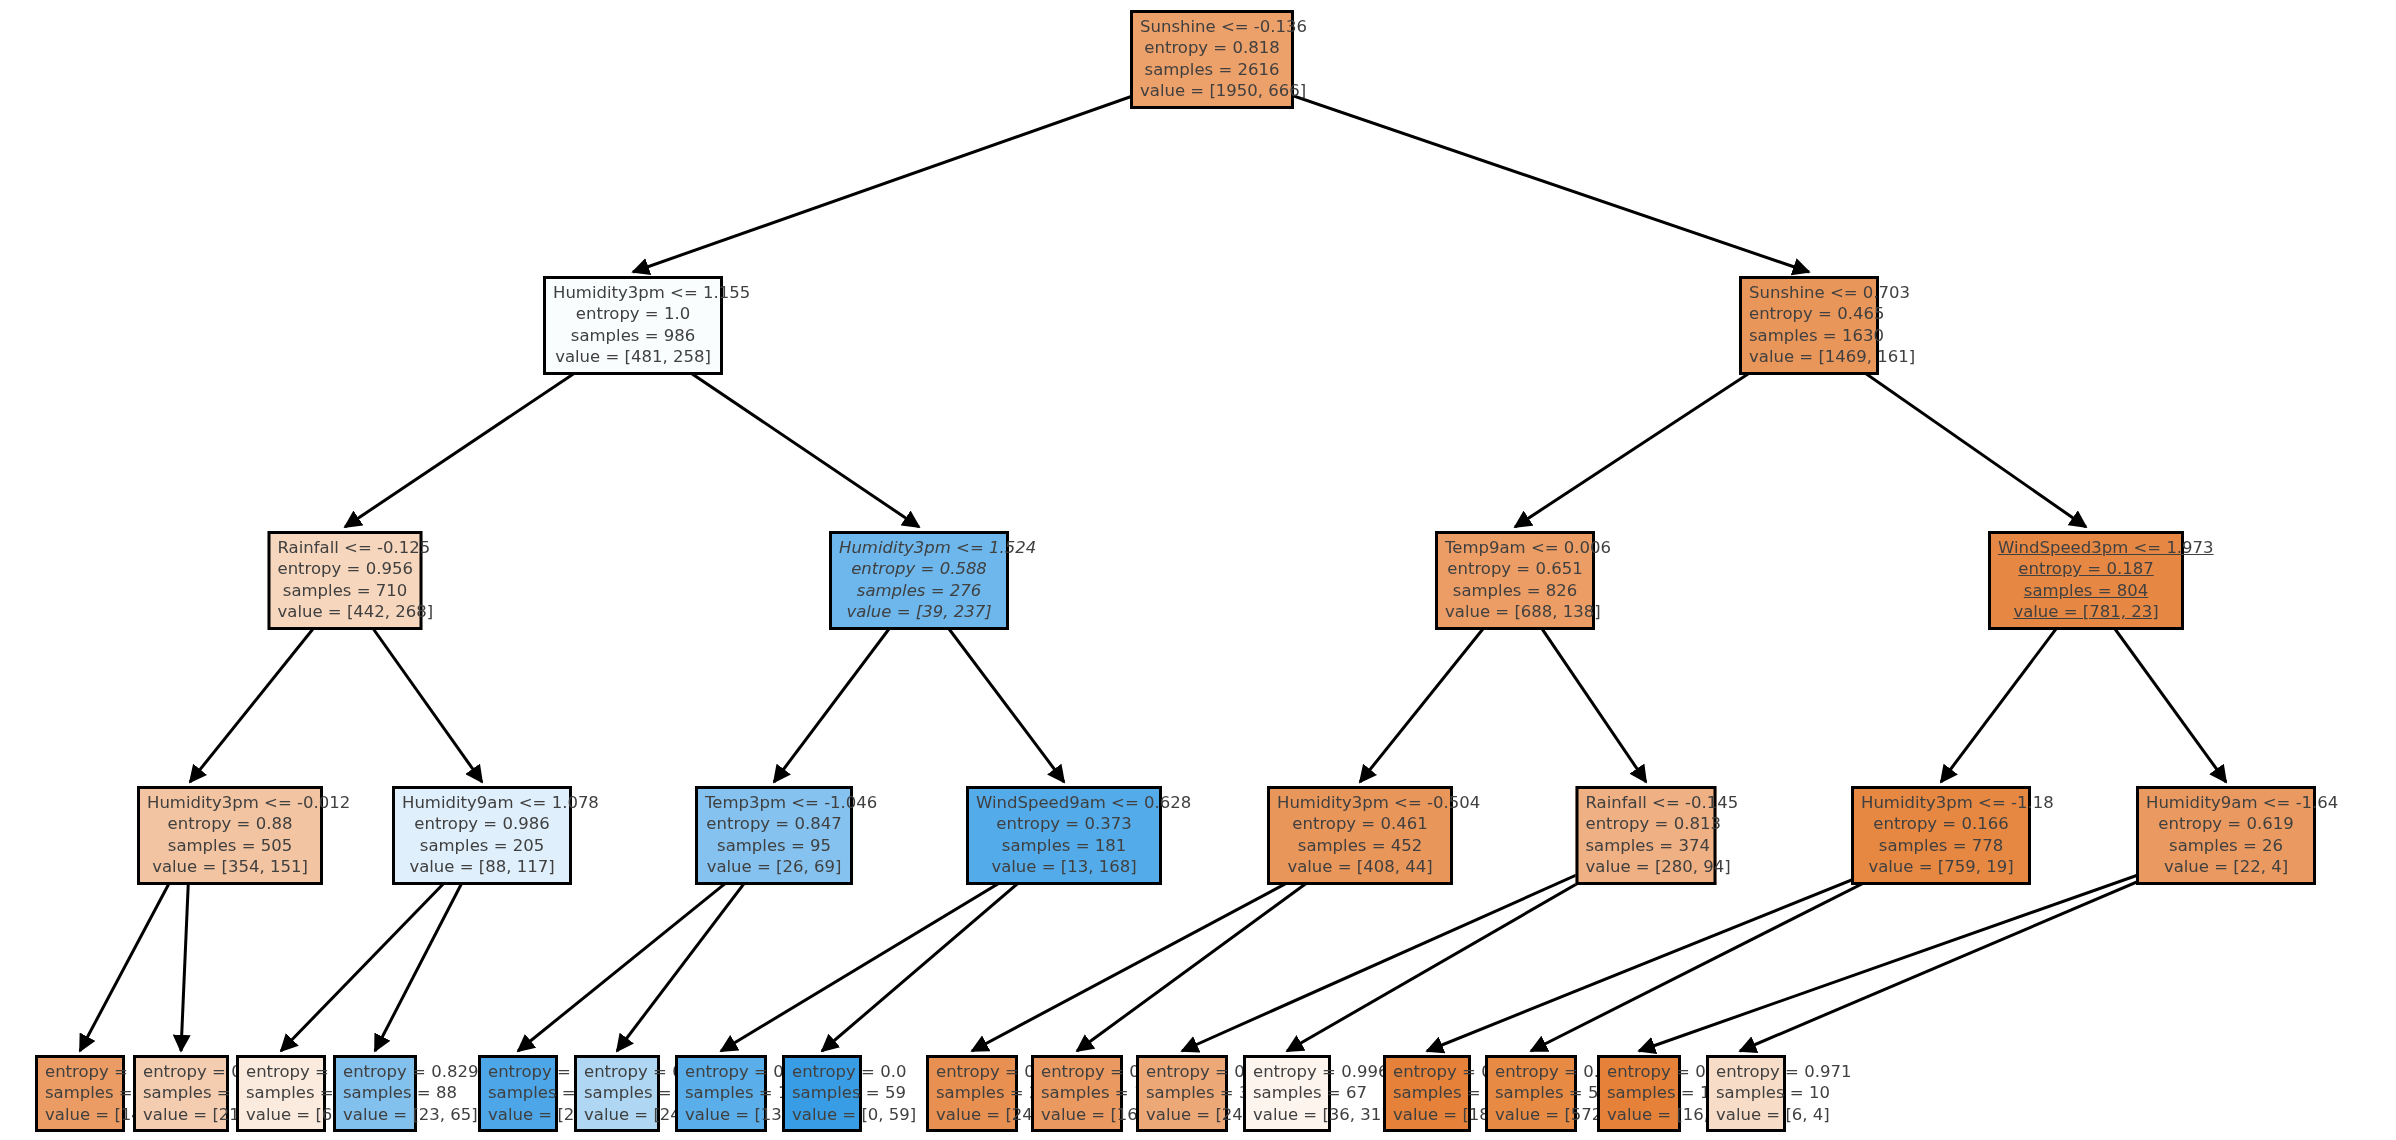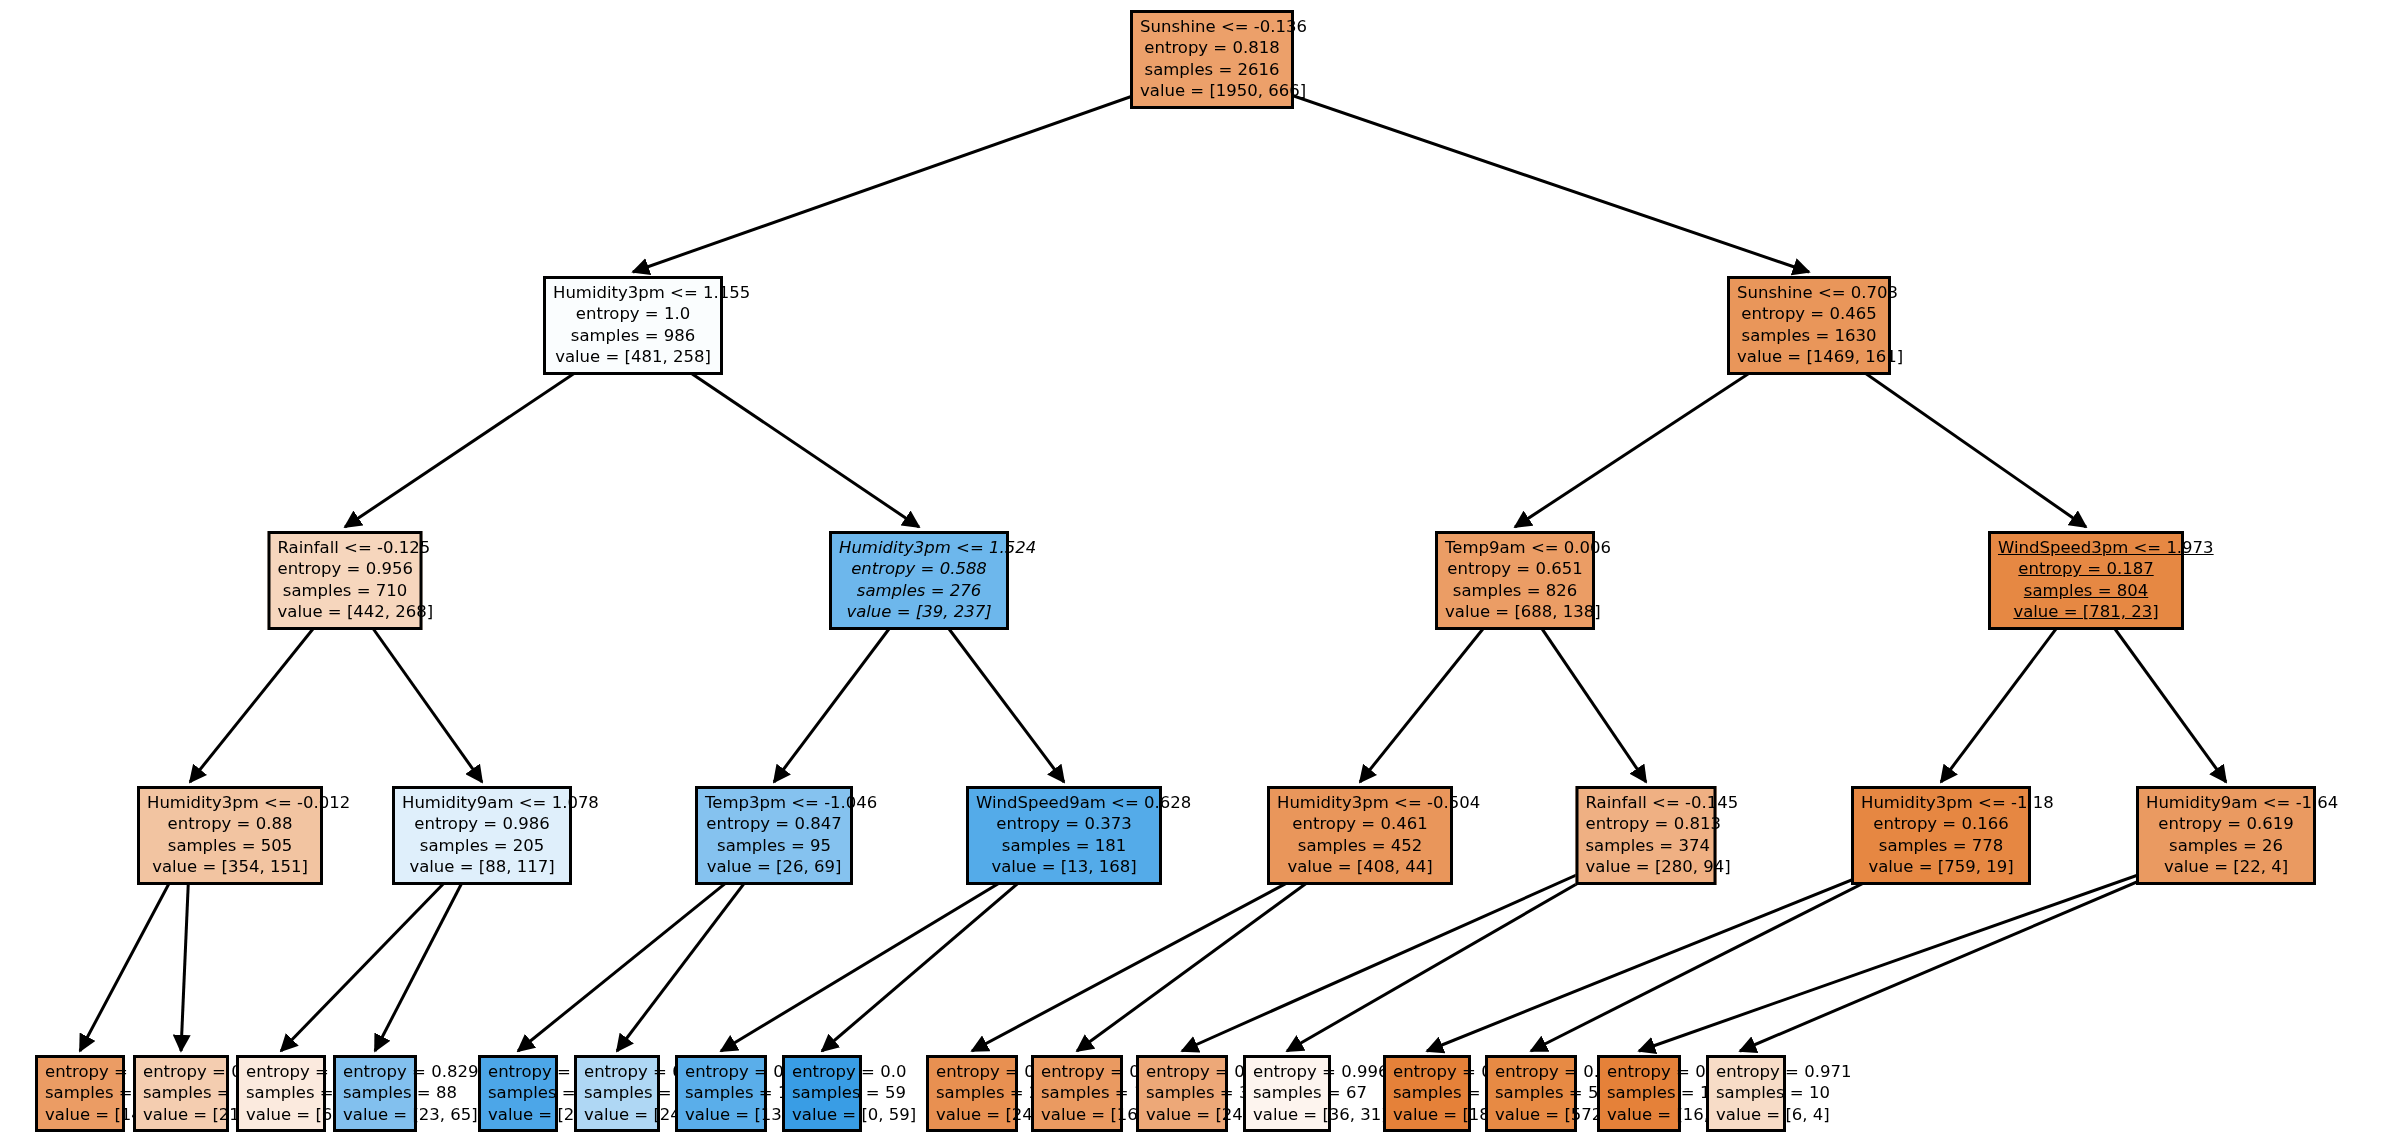--- a/index.html
+++ b/index.html
@@ -9,21 +9,21 @@
     background:#ffffff;
     font-family:"DejaVu Sans", sans-serif;
     overflow:hidden;
   }
   #edges{position:absolute;left:0;top:0;width:2396px;height:1140px;}
   .node{
     position:absolute;
     box-sizing:border-box;
     border:3px solid #000000;
     text-align:center;
-    color:#000000;
+    color:#404040;
     line-height:1.30;
     white-space:nowrap;
     padding:3px 7px 4px 7px;
     transform:translateX(-50%);
   }
   .node .ln{display:block;}
   .split{font-size:16.5px;}
   .leaf{font-size:16.5px;}
 </style>
 </head>
@@ -111,21 +111,21 @@
         <span class="ln">entropy = 0.847</span>
         <span class="ln">samples = 95</span>
         <span class="ln">value = [26, 69]</span>
       </div>
       <div class="node split" style="left: 1064px; top: 786px; width: 196px; background: rgb(84, 171, 233);">
         <span class="ln">WindSpeed9am &lt;= 0.628</span>
         <span class="ln">entropy = 0.373</span>
         <span class="ln">samples = 181</span>
         <span class="ln">value = [13, 168]</span>
       </div>
-      <div class="node split" style="left: 1809px; top: 276px; width: 164px; background: rgb(233, 150, 90);">
+      <div class="node split" style="left: 1809px; top: 276px; width: 140px; background: rgb(233, 150, 90);">
         <span class="ln">Sunshine &lt;= 0.703</span>
         <span class="ln">entropy = 0.465</span>
         <span class="ln">samples = 1630</span>
         <span class="ln">value = [1469, 161]</span>
       </div>
       <div class="node split" style="left: 1515px; top: 531px; width: 160px; background: rgb(235, 157, 101);">
         <span class="ln">Temp9am &lt;= 0.006</span>
         <span class="ln">entropy = 0.651</span>
         <span class="ln">samples = 826</span>
         <span class="ln">value = [688, 138]</span>

